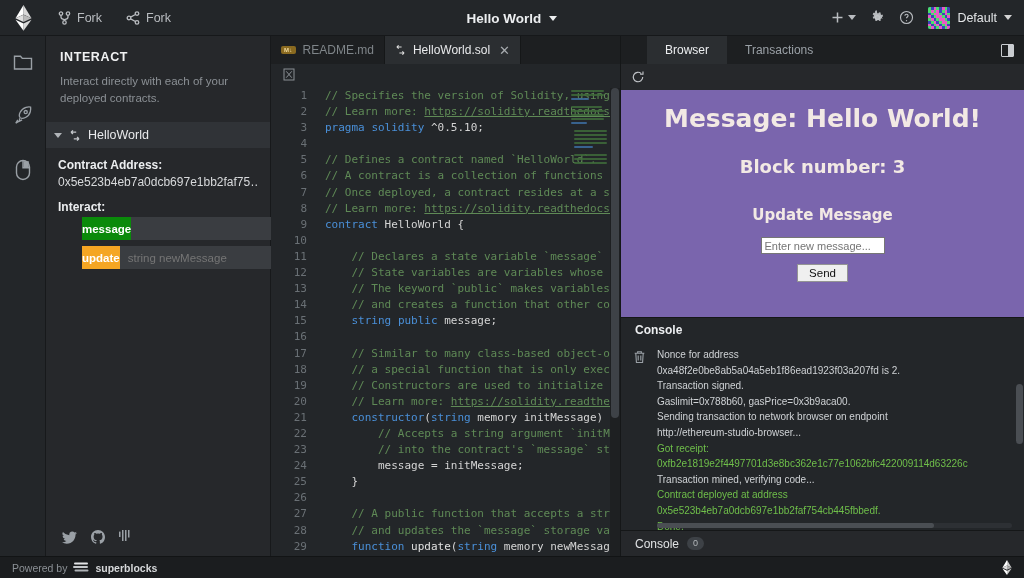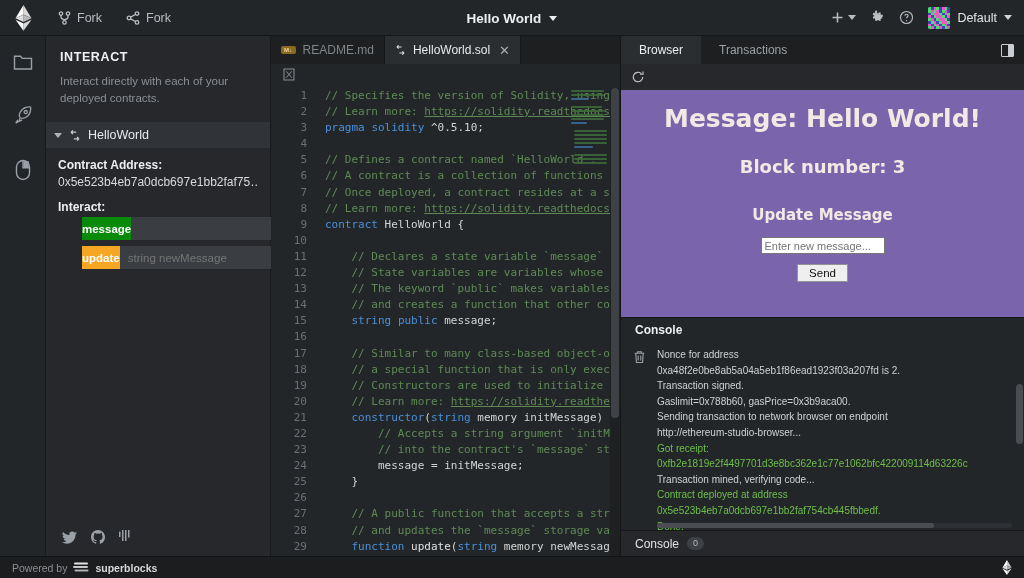--- a/index.html
+++ b/index.html
@@ -144,21 +144,21 @@
   }
   .vthumb { position: absolute; right: 1px; top: 0; width: 8px; height: 330px; background: #3e4247; border-radius: 4px; cursor: pointer; }
 
   
   .right { width: 404px; min-width: 404px; display: flex; flex-direction: column; background: #1d1f21; border-left: 1px solid #151718; }
   .rtabs { height: 28px; display: flex; align-items: stretch; background: #1d1f21; position: relative; }
   .rtab {
     display: flex; align-items: center; padding: 0 18px;
     font-size: 12px; color: #9aa0a6; cursor: pointer;
   }
-  .rtab.active { background: #2b2e31; color: #eceef0; }
+  .rtab.active { background: #2b2e31; color: #eceef0; margin-left: 26px; }
   .rtab-right { margin-left: auto; display: flex; align-items: center; padding-right: 10px; }
   .layout-ico { width: 13px; height: 13px; border: 1.5px solid #c9ccd0; border-radius: 1px; display: inline-block; position: relative; cursor: pointer; }
   .layout-ico::after { content:''; position: absolute; right: 0; top: 0; bottom: 0; width: 5px; background: #c9ccd0; }
   .browser-bar { height: 26px; display: flex; align-items: center; padding-left: 10px; background: #26282b; }
   .reload { color: #c2c5c9; cursor: pointer; display: flex; }
   .dapp {
     height: 227px; overflow: hidden;
     display: flex; flex-direction: column; align-items: center;
     padding-top: 14px;
   }

